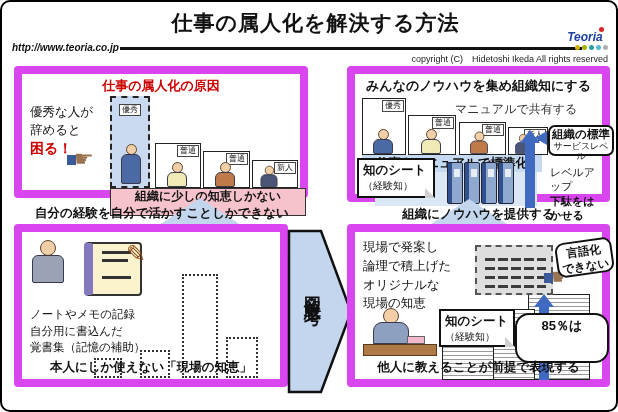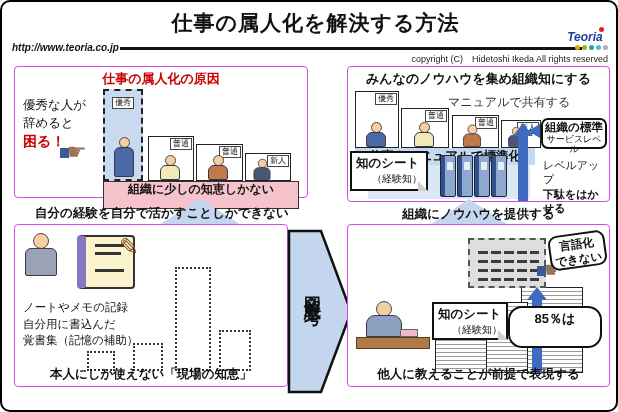--- a/index.html
+++ b/index.html
@@ -16,21 +16,21 @@
   .rule { position:absolute; top:45px; left:118px; width:462px; height:3px; background:#111; }
   .logo { position:absolute; top:28px; right:8px; width:46px; text-align:center; }
   .logo-text { font-size:12px; font-weight:bold; font-style:italic; color:#1d3f9e; position:relative; }
   .logo-dot { position:absolute; top:-3px; right:4px; width:5px; height:5px;
               border-radius:50%; background:#e02020; }
   .logo-dots { display:flex; gap:2px; justify-content:flex-end; margin-top:1px; }
   .logo-dots i { width:5px; height:5px; border-radius:50%; display:block; }
   .copyright { position:absolute; top:51px; right:8px; font-size:9px; color:#222; }
 
   
-  .panel { position:absolute; background:#fff; border:1px solid #d946ef; border-radius:4px; }
+  .panel { position:absolute; background:#fff; border:8px solid #d946ef; border-radius:4px; }
   .panel-title { position:absolute; top:3px; left:0; right:0; text-align:center;
                  font-weight:bold; font-size:13px; }
   .red { color:#cc0000; }
   .tag { font-size:8px; line-height:1.25; border:1px solid #444; background:#fff;
          padding:0 2px; display:inline-block; }
 
   
   .fig { position:absolute; display:flex; flex-direction:column; align-items:center; }
   .fig .head { width:11px; height:11px; background:#f2cfa6; border:1px solid #5a4632; border-radius:50%; }
   .fig .torso { width:20px; height:15px; margin-top:-1px; border:1px solid #3a3a4a;
@@ -97,21 +97,21 @@
   .binder::after { content:""; position:absolute; top:6px; left:6px; right:2px; height:8px; background:#e8edf5; }
   .varrow { position:absolute; display:flex; flex-direction:column; align-items:center; }
   .varrow .vhead { width:0; height:0; border-left:10px solid transparent;
                    border-right:10px solid transparent; border-bottom:13px solid #3f6ac0; }
   .varrow .vshaft { width:10px; flex:1; background:#3f6ac0; }
   .varrow-rt { left:165px; top:56px; width:20px; height:78px; }
   .callout-sheet { position:absolute; background:#fff; border:2px solid #111; padding:2px 4px; }
   .callout-sheet::after { content:""; position:absolute; bottom:-2px; right:-2px;
                           border-left:10px solid #cfcfcf; border-top:10px solid transparent; }
   .cs-title { font-weight:bold; font-size:12.5px; }
-  .cs-sub { font-size:10px;text-align:right; }
+  .cs-sub { font-size:10px; }
   .callout-sheet1 { left:2px; top:84px; width:78px; height:40px; }
   .harrow { position:absolute; width:0; height:0; border-top:7px solid transparent;
             border-bottom:7px solid transparent; border-right:12px solid #3f6ac0; left:180px; top:57px; }
   .callout-std { position:absolute; left:193px; top:51px; width:66px; height:31px;
                  border:2px solid #111; border-radius:7px; background:#fff; text-align:center; }
   .std-title { font-weight:bold; font-size:11.5px; line-height:1.2; margin-top:1px; }
   .std-sub { font-size:9px; line-height:1.1; }
   .rt-levelup { position:absolute; left:195px; top:91px; font-size:11px; line-height:1.3; }
   .rt-levelup .b { font-weight:bold; }
 
@@ -134,21 +134,21 @@
   .papers.s1 { left:87px; top:107px; width:52px; height:41px; z-index:1; }
   .varrow-rb { left:178px; top:62px; width:22px; height:86px; z-index:2; }
   .desk-person { position:absolute; left:8px; top:74px; width:76px; height:66px; z-index:2; }
   .dp-head { position:absolute; left:20px; top:2px; width:16px; height:16px; background:#f2cfa6;
              border:1px solid #5a4632; border-radius:50%; }
   .dp-torso { position:absolute; left:10px; top:16px; width:36px; height:22px; background:#8ea0c0;
               border:1px solid #3a3a4a; border-radius:9px 9px 0 0; }
   .dp-desk { position:absolute; left:0; top:38px; width:74px; height:12px; background:#b07a48; border:1px solid #5a3a1a; }
   .dp-paper { position:absolute; left:44px; top:30px; width:18px; height:8px; background:#f2b9cc; border:1px solid #666; }
   .callout-sheet2 { left:84px; top:77px; width:76px; height:38px; z-index:3; }
-  .callout-pct { position:absolute; left:160px; top:81px; width:94px; height:42px;
+  .callout-pct { position:absolute; left:160px; top:81px; width:94px; height:50px;
                  border:2px solid #111; border-radius:14px; background:#fff; z-index:3;
                  text-align:center; font-weight:bold; font-size:13px; line-height:1.4; padding-top:2px; }
   .rb-bottom { position:absolute; bottom:3px; left:0; right:0; text-align:center;
                font-weight:bold; font-size:12.5px; z-index:3; }
 </style>
 </head>
 <body>
 
 <div class="page">
 
@@ -293,20 +293,26 @@
     <div class="rt-levelup">
       <div>レベルアップ</div>
       <div class="b">下駄をはかせる</div>
     </div>
   </div>
 
   <div class="tri-up" style="left:417px; top:197px;"></div>
   <div class="arrow-label" style="left:345px; top:204px; width:263px;">組織にノウハウを提供する</div>
 
   <div class="panel p-rb">
+    <div class="rb-lines">
+      <div>現場で発案し</div>
+      <div>論理で積上げた</div>
+      <div>オリジナルな</div>
+      <div>現場の知恵</div>
+    </div>
     <div class="graystack">
         <div class="rows"></div>
       </div>
     <div class="hand hand2"><span class="hand-sleeve"></span><span>☛</span></div>
     <div class="callout-cannot">
       <div>言語化</div>
       <div>できない</div>
     </div>
     <div class="papers s3"></div>
     <div class="papers s2"></div>

